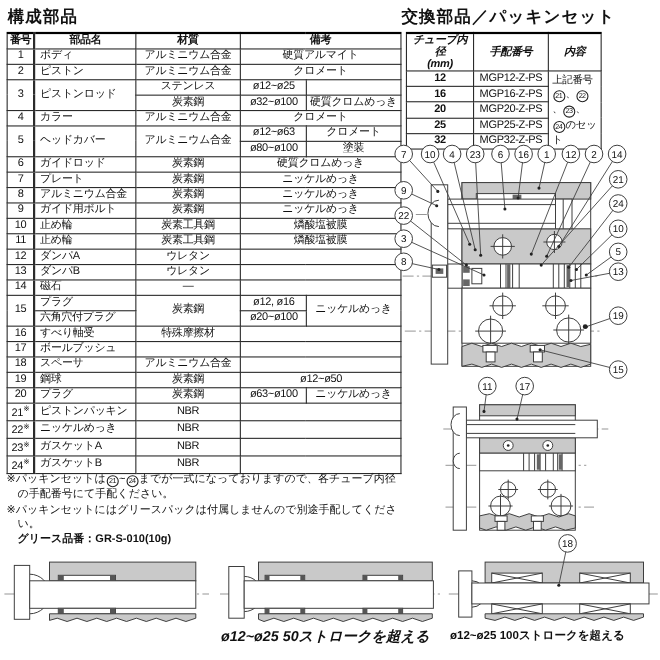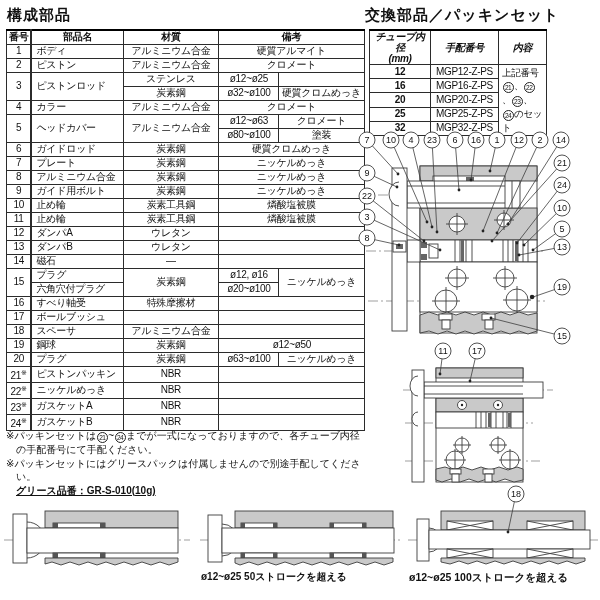--- a/index.html
+++ b/index.html
@@ -20,27 +20,27 @@
   #left-table td.rm { text-align:center; padding-left:3px; }
   sup.mark { font-size:7px; vertical-align:4px; letter-spacing:0; }
 
   #right-table { left:369px; top:29px; border-top:2px solid #000; }
   #right-table tr.hd td { font-weight:bold; height:24px; white-space:pre-line; line-height:11px;font-style:italic; }
   #right-table td.bore { font-weight:bold; }
   #right-table td.content { white-space:normal; font-size:9.5px; line-height:13px; text-align:left; padding:1px 3px; }
 
   #notes { position:absolute; left:6px; top:429px; width:356px; font-size:10px; line-height:13.5px; }
   #notes .note { text-indent:-10px; padding-left:10px; }
-  #notes .note.indent { text-indent:0; padding-left:10px; font-weight:bold;text-decoration:underline; }
+  #notes .note.indent { text-indent:0; padding-left:10px; font-weight:bold; }
   .circ { display:inline-block; width:11px; height:11px; border:1px solid #222; border-radius:50%;
     font-size:6.5px; line-height:10px; text-align:center; vertical-align:-1px; margin:0 0.5px;
     letter-spacing:-0.5px; text-indent:0; }
   .cap { position:absolute; font-weight:bold; white-space:nowrap; }
   #cap-a { left:7px;  top:570px; font-size:11.5px; }
-  #cap-b { left:201px; top:570px; font-size:10px; }
+  #cap-b { left:201px; top:570px; font-size:13px;font-style:italic; }
   #cap-c { left:409px; top:571px; font-size:10.5px; }
   #draw-layer { position:absolute; left:0; top:0; pointer-events:none; }
 </style>
 </head>
 <body>
 
 <div id="page">
 
   <div class="ttl" id="left-title">構成部品</div>
   <div class="ttl" id="right-title">交換部品／パッキンセット</div>

